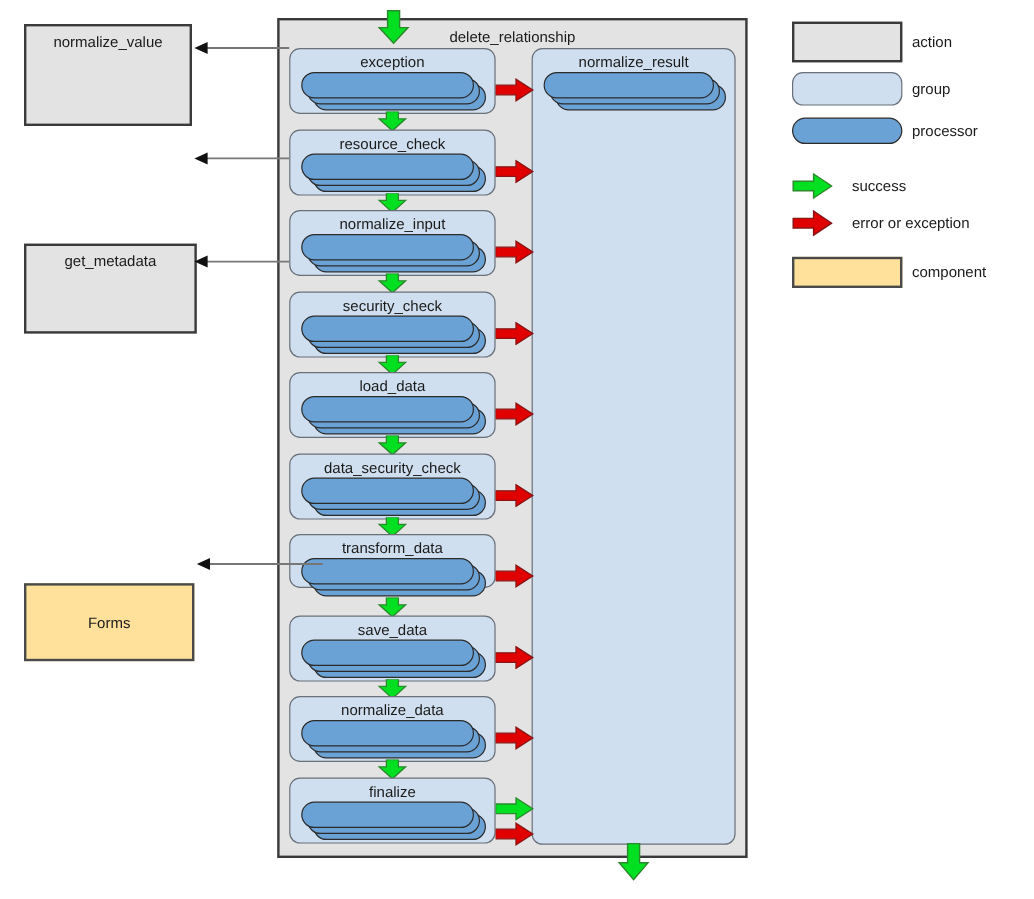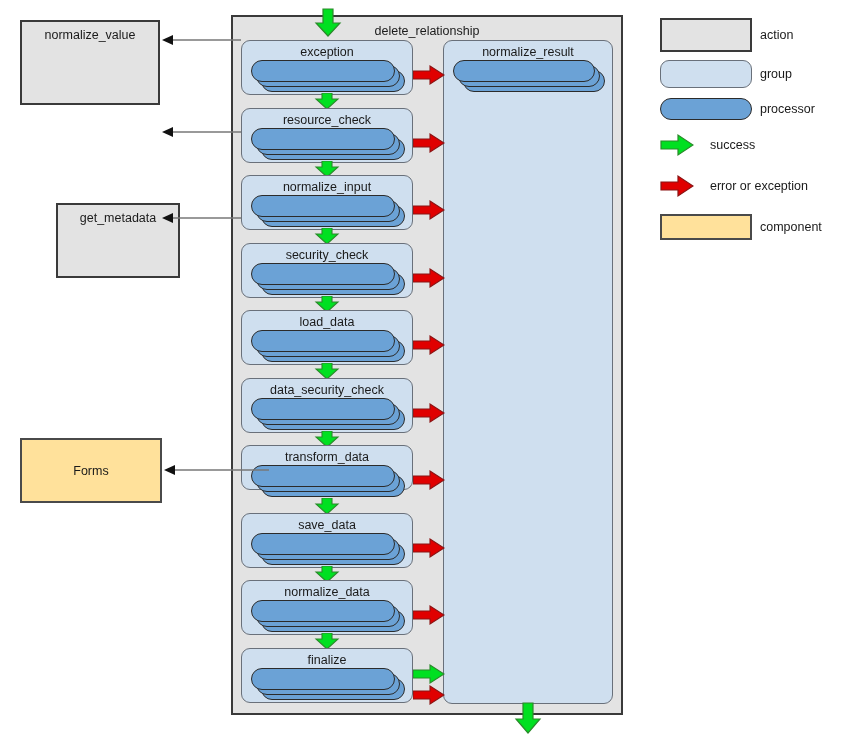--- a/index.html
+++ b/index.html
@@ -72,20 +72,21 @@
   }
   .proc-stack .pill.p3{left:10px;top:10px;}
   .proc-stack .pill.p2{left:5px; top:5px;}
   .proc-stack .pill.p1{left:0;  top:0;}
 
   
   .component-box{
     background:#ffe19b;
     border:2px solid #4a4a4a;
     box-sizing:border-box;
+    margin-top:48px;
   }
   .component-box > .node-label{
     position:absolute;left:0;right:0;top:50%;
     transform:translateY(-50%);
     text-align:center;font-size:12.5px;color:#1a1a1a;
   }
 
   
   .arrow{position:absolute;line-height:0;}
 
@@ -278,21 +279,21 @@
       <div class="arrow" style="left: 413px; top: 684.5px;"><svg width="32" height="20" viewBox="0 0 32 20">
           <polygon points="0,6 17,6 17,1 31,10 17,19 17,14 0,14" fill="#e00000" stroke="#8a1414" stroke-width="1.1"></polygon>
         </svg></div>
     </div>
 
   <div class="node action-box" style="left:20px;top:20px;width:140px;height:85px;">
     <span class="node-label">normalize_value</span>
   </div>
 
 
-  <div class="node action-box" style="left:20px;top:203px;width:124px;height:75px;margin-left:36px;">
+  <div class="node action-box" style="left:20px;top:203px;width:144px;height:75px;">
     <span class="node-label">get_metadata</span>
   </div>
 
   <div class="node component-box" style="left:20px;top:438px;width:142px;height:65px;">
     <span class="node-label">Forms</span>
   </div>
 
   <div class="connector" style="left:160px;top:33px;">
     <svg width="82" height="14" viewBox="0 0 82 14">
       <line x1="81" y1="7" x2="10" y2="7" stroke="#777777" stroke-width="1.6"></line>
@@ -331,21 +332,21 @@
     <div class="legend-row" style="top:42px;">
       <div class="legend-swatch sw-group"></div>
       <span class="legend-text" style="left:100px;top:7px;">group</span>
     </div>
 
     <div class="legend-row" style="top:80px;">
       <div class="legend-swatch sw-processor"></div>
       <span class="legend-text" style="left:100px;top:4px;">processor</span>
     </div>
 
-    <div class="legend-row" style="top:115px;">
+    <div class="legend-row" style="top:125px;">
       <div class="legend-swatch" style="top:0;">
         <svg width="34" height="24" viewBox="0 0 34 24">
           <polygon points="1,8 18,8 18,2 33,12 18,22 18,16 1,16" fill="#00e021" stroke="#2b8a2b" stroke-width="1.2"></polygon>
         </svg>
       </div>
       <span class="legend-text" style="left:50px;top:5px;">success</span>
     </div>
 
     <div class="legend-row" style="top:156px;">
       <div class="legend-swatch" style="top:0;">

